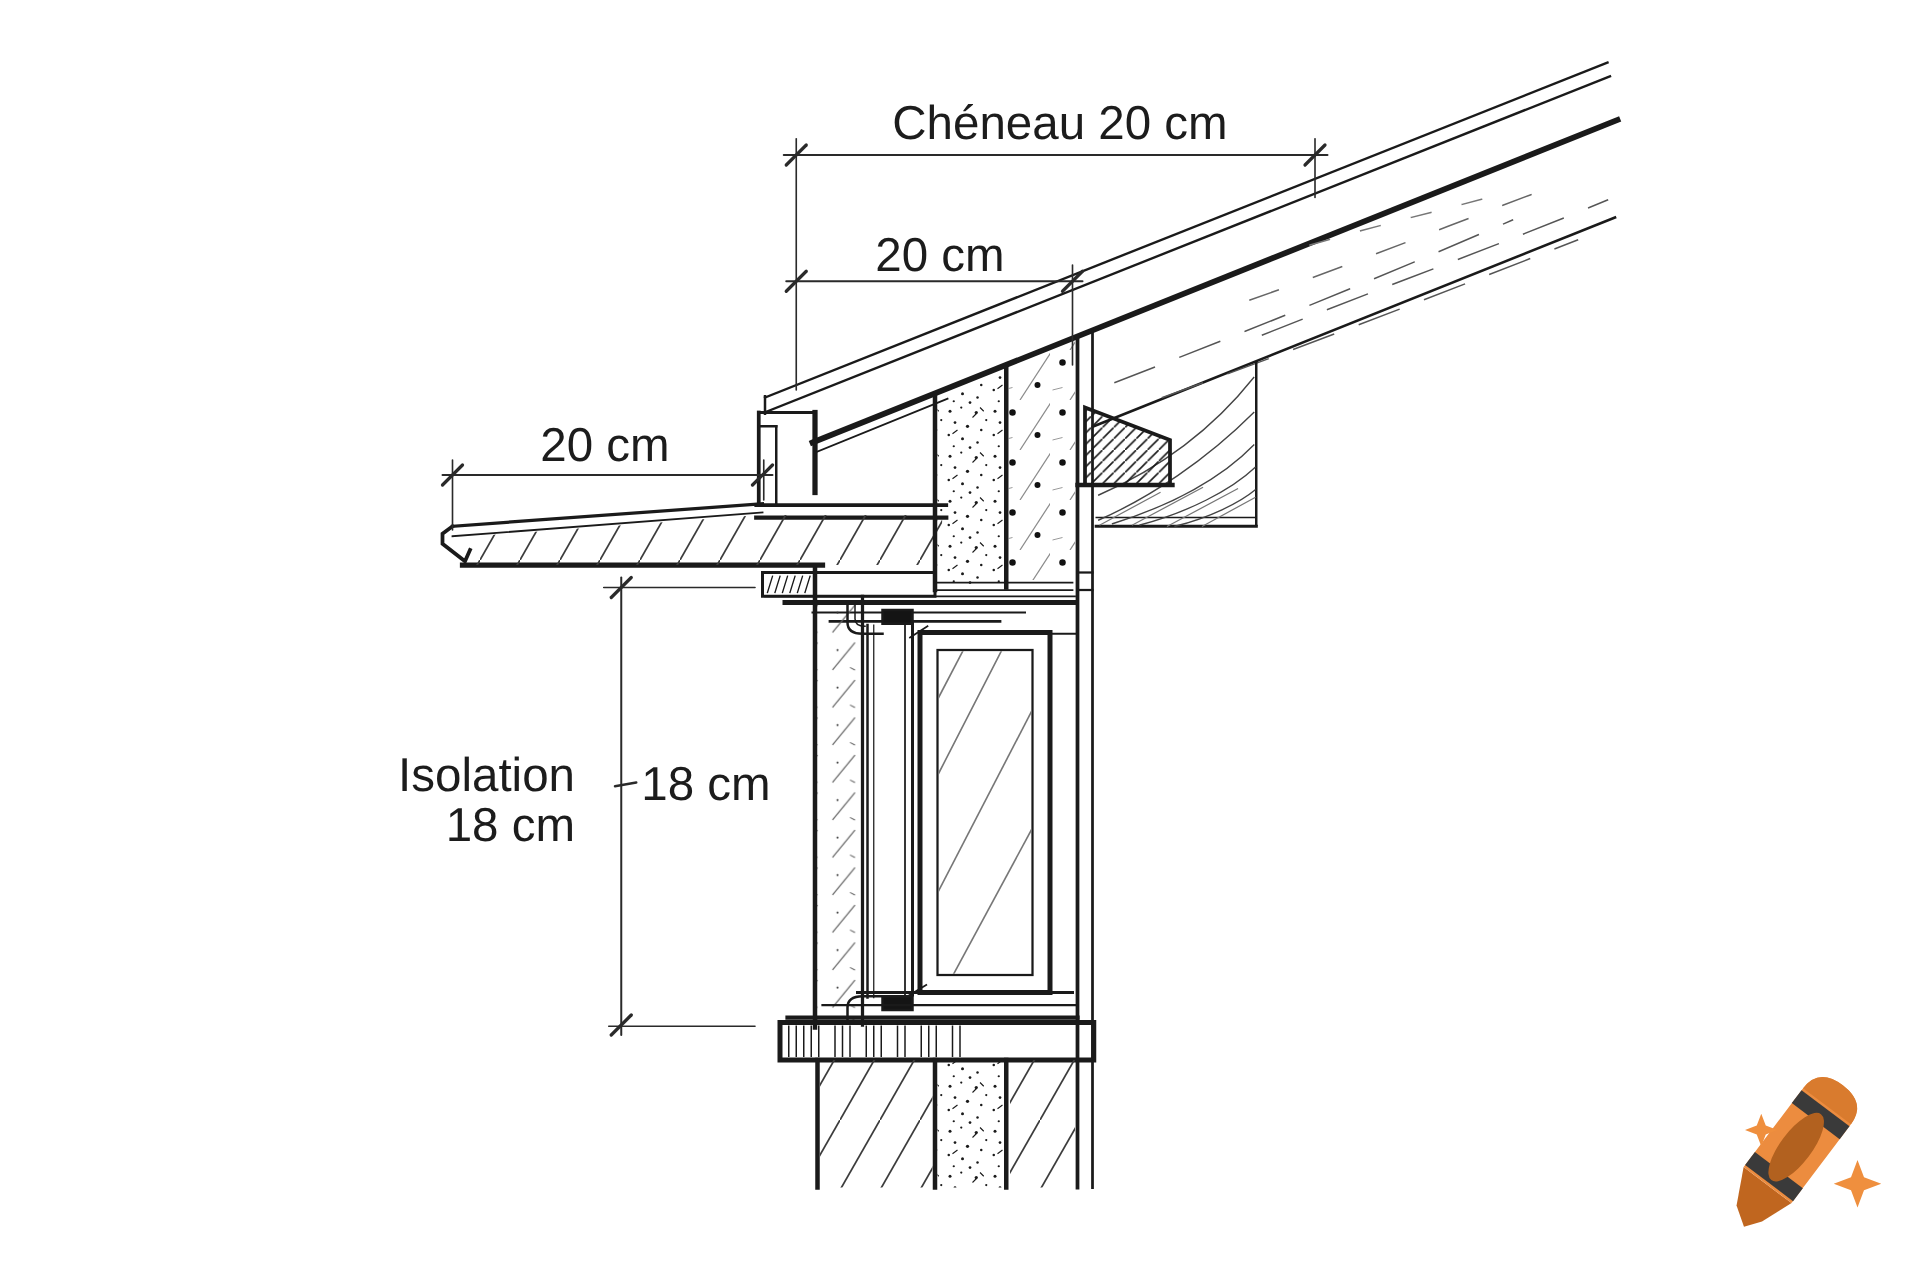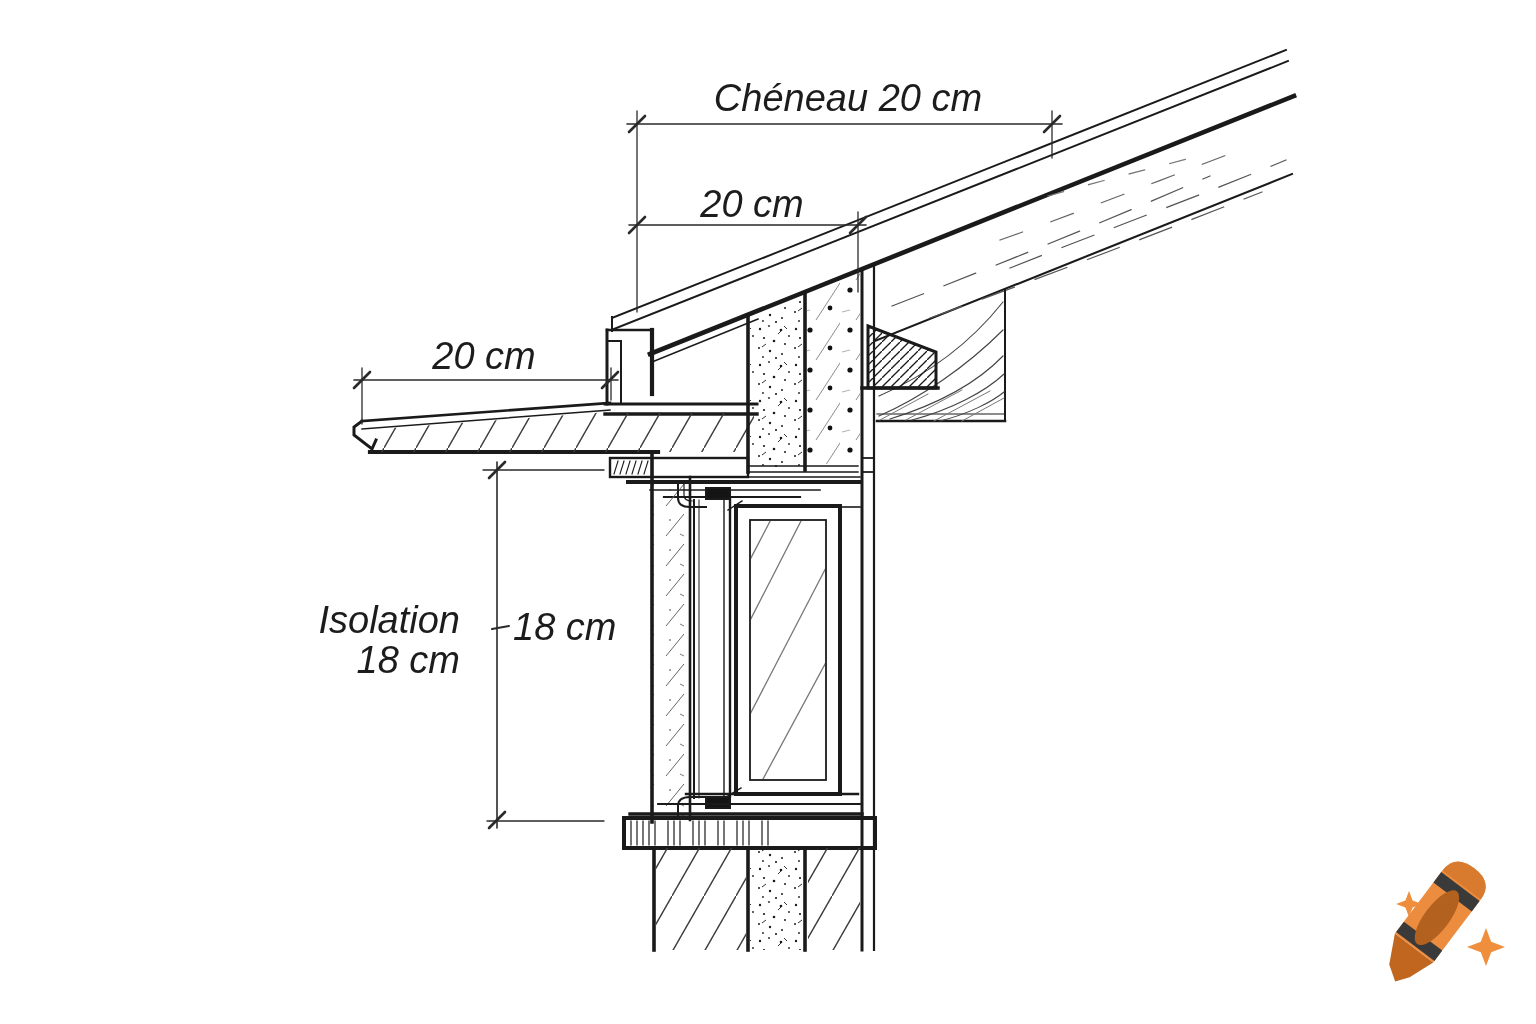--- a/index.html
+++ b/index.html
@@ -1,17 +1,17 @@
 <!DOCTYPE html>
 <html><head>
 <meta charset="utf-8">
 <style>
   html,body{margin:0;padding:0;background:#ffffff;}
   .stage{position:relative;width:1536px;height:1024px;background:#ffffff;overflow:hidden;
-         font-family:"Liberation Sans",sans-serif;font-style:italic;}
+         font-family:"Liberation Sans",sans-serif;}
   svg{display:block;}
   .lbl{font-family:"Liberation Sans",sans-serif;font-size:38px;fill:#1c1c1c;letter-spacing:0px;}
 </style>
 </head>
 <body>
 
 <div class="stage">
 <svg width="1536" height="1024" viewBox="0 0 1536 1024">
   <defs>
     <pattern id="pSpeckle" width="36" height="36" patternUnits="userSpaceOnUse">

